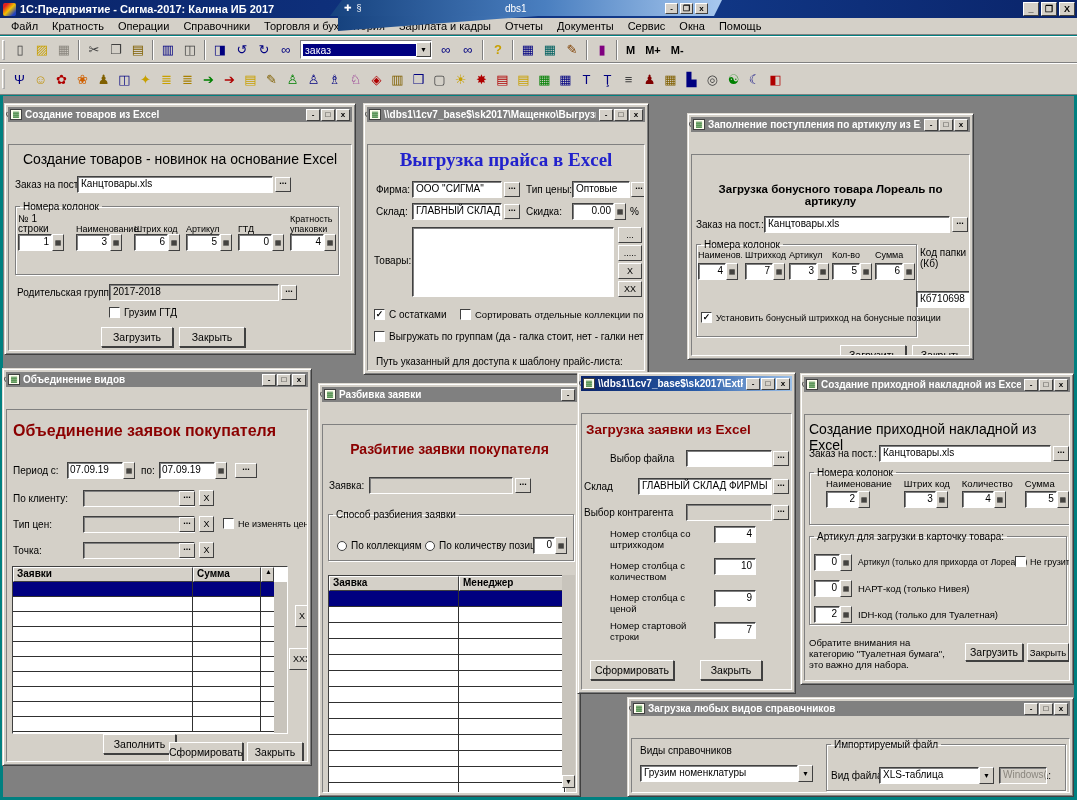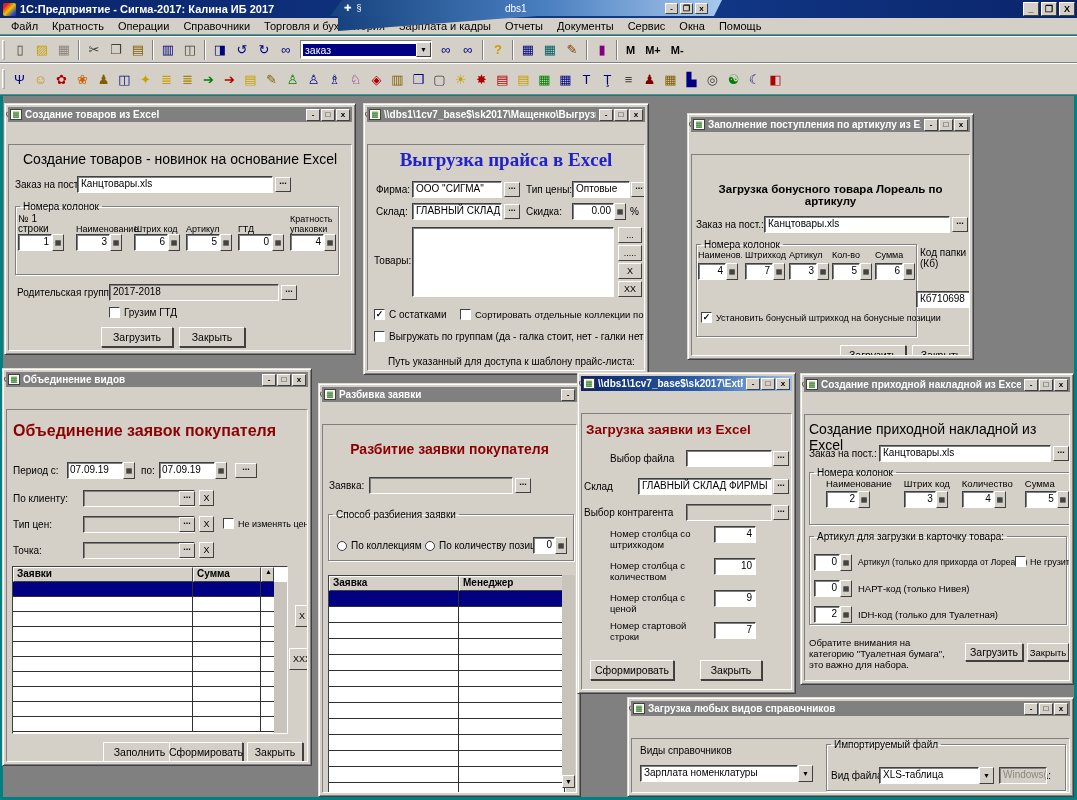--- a/index.html
+++ b/index.html
@@ -348,21 +348,21 @@
         <span class="cblbl">С остатками</span>
       </div>
       <div class="cbrow" style="left:92px;top:164px">
         <span class="cb"></span>
         <span class="cblbl" style="font-size:9.5px">Сортировать отдельные коллекции по категории</span>
       </div>
       <div class="cbrow" style="left:6px;top:186px">
         <span class="cb"></span>
         <span class="cblbl">Выгружать по группам (да - галка стоит, нет - галки нет)</span>
       </div>
-      <div class="lbl" style="left:20px;top:211px">Путь указанный для доступа к шаблону прайс-листа:</div>
+      <div class="lbl" style="left:8px;top:211px">Путь указанный для доступа к шаблону прайс-листа:</div>
     </div>
   </div>
 
   <div class="win" style="left:687px;top:113px;width:287px;height:247px">
     <div class="tb">
       <span class="tico">▦</span>
       <span class="ttext">Заполнение поступления по артикулу из Excel</span>
       <span class="tbtns">
         <span class="tbtn">-</span>
         <span class="tbtn">□</span>
@@ -507,21 +507,21 @@
             <span class="gc" style="width:180px"></span>
             <span class="gc" style="width:68px"></span>
           </div><div class="grow" style="height:15px">
             <span class="gc" style="width:180px"></span>
             <span class="gc" style="width:68px"></span>
           </div></div>
         <div class="vsb" style="right:0;top:15px;bottom:0"></div>
       </div>
       <div class="sbtn" style="left:288px;top:195px;width:14px;height:22px;position:absolute">X</div>
       <div class="sbtn" style="left:282px;top:238px;width:26px;height:22px;position:absolute">XXX</div>
-      <div class="btn" style="left:96px;top:332px;width:73px">Заполнить</div>
+      <div class="btn" style="left:96px;top:324px;width:73px">Заполнить</div>
       <div class="btn" style="left:162px;top:332px;width:74px">Сформировать</div>
       <div class="btn" style="left:240px;top:332px;width:56px">Закрыть</div>
     </div>
   </div>
 
   <div class="win" style="left:318px;top:383px;width:263px;height:414px">
     <div class="tb">
       <span class="tico">▦</span>
       <span class="ttext">Разбивка заявки</span>
       <span class="tbtns">
@@ -692,21 +692,21 @@
         <span class="tbtn">-</span>
         <span class="tbtn">□</span>
         <span class="tbtn">x</span>
       </span>
     </div>
     <div class="wtools repeat-host">
       
     <span class="wi">↺</span><span class="wi">↻</span><span class="wi">?</span><span class="wi">↖?</span></div>
     <div class="wbody">
       <div class="lbl" style="left:8px;top:6px">Виды справочников</div>
-      <div class="inp" style="left:8px;top:26px;width:158px">Зарплата номенклатуры</div>
+      <div class="inp" style="left:8px;top:26px;width:158px">Грузим номенклатуры</div>
       <div class="sbtn" style="left:166px;top:26px;width:15px;height:17px;font-size:7px">▼</div>
       <fieldset style="left:194px;top:0;width:240px;height:52px">
         <legend>Импортируемый файл</legend>
         <div class="lbl" style="left:4px;top:20px">Вид файла:</div>
         <div class="inp" style="left:52px;top:17px;width:100px">XLS-таблица</div>
         <div class="sbtn" style="left:152px;top:17px;width:15px;height:17px;font-size:7px">▼</div>
         <div class="lbl" style="left:172px;top:20px">Кодировка:</div>
         <div class="inp gray" style="left:172px;top:17px;width:48px;left:172px;color:#8a867e;left:172px">Windows(1251)</div>
       </fieldset>
     </div>

